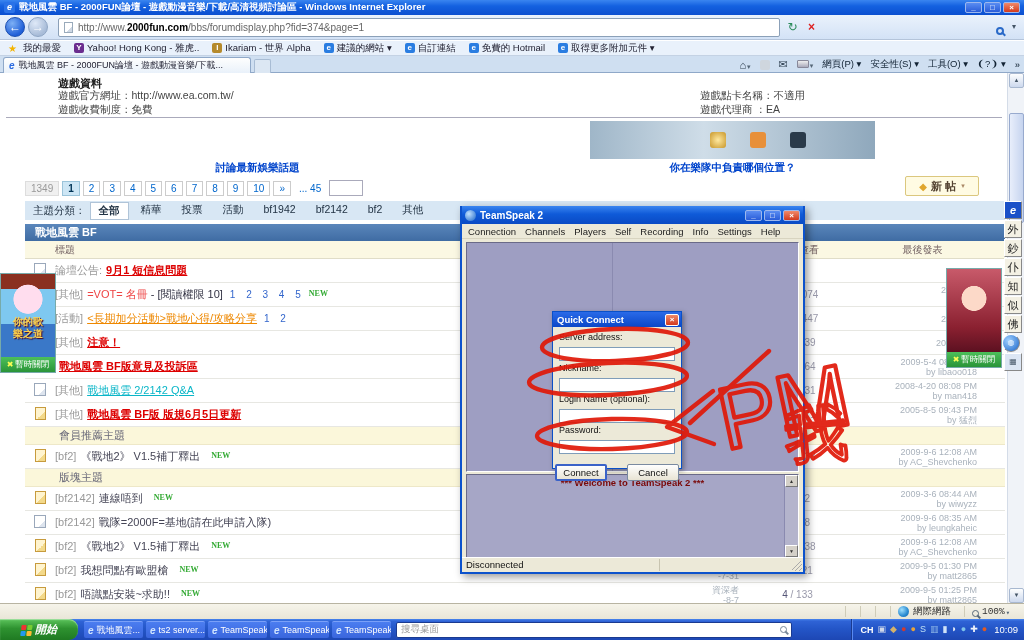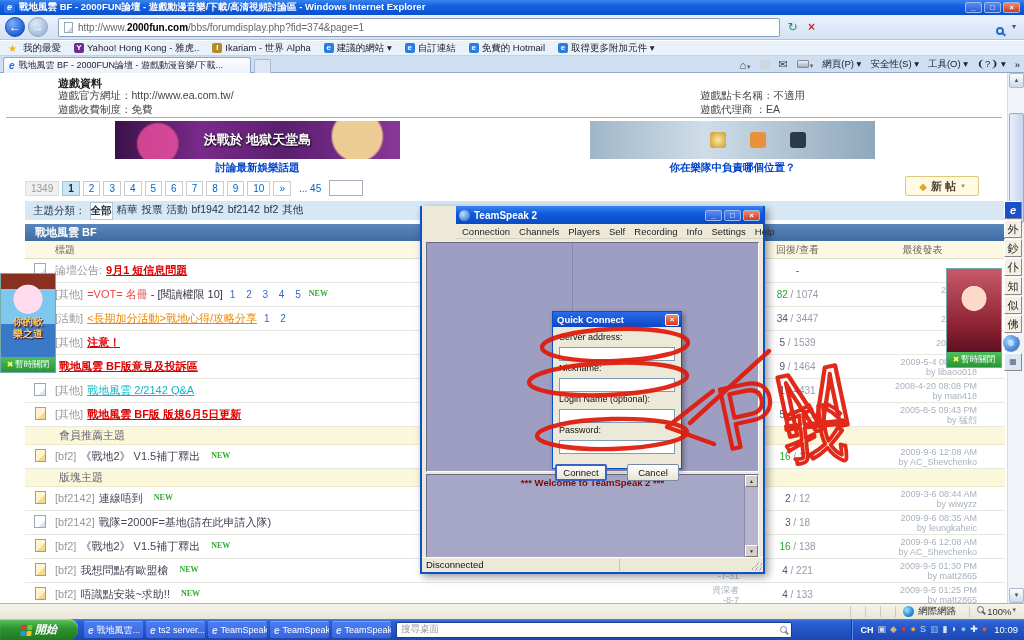--- a/index.html
+++ b/index.html
@@ -81,21 +81,21 @@
   .pg.cur{background:#cde6f5;border-color:#9bc4da;color:#035;font-weight:bold;}
   .pg.dots{border:none;background:none;}
   .pg-input{width:34px;height:16px;border:1px solid #aab;background:#fff;}
   .newpost{position:absolute;left:905px;top:103px;width:74px;height:20px;background:#fffbe3;border:1px solid #dbc77e;
     border-radius:2px;display:flex;align-items:center;justify-content:center;gap:4px;font-size:11px;font-weight:bold;color:#543;}
   .newpost .dia{color:#e0a62e;font-size:10px;}
   .newpost .drop{color:#a86;}
   
   .filterrow{position:absolute;left:25px;top:128px;width:980px;height:19px;background:#d8e7f4;
     display:flex;align-items:center;gap:4px;padding:0 8px;font-size:10.5px;color:#234;}
-  .ftab{padding:1px 0;color:#234;}
+  .ftab{padding:1px 8px;color:#234;}
   .ftab.on{background:#fff;border:1px solid #b0c4d8;font-weight:bold;}
   
   .boardbar{position:absolute;left:25px;top:151px;width:980px;height:17px;
     background:linear-gradient(#5a86bb,#3f6ca3);color:#fff;font-weight:bold;font-size:11px;line-height:17px;padding-left:10px;}
   .colhead{position:absolute;left:25px;top:168px;width:980px;height:18px;background:#fbf8e3;
     border-bottom:1px solid #e0ddc8;display:flex;align-items:center;font-size:10px;color:#766;}
   .colhead .ch-icon{width:30px;} .colhead .ch-title{flex:1;} .colhead .ch-author{width:140px;}
   .colhead .ch-counts{width:85px;text-align:center;} .colhead .ch-last{width:165px;text-align:center;}
   .topicrows{position:absolute;left:25px;top:186px;width:980px;}
   .trow{display:flex;align-items:center;height:24px;border-bottom:1px solid #e7e7e2;font-size:11px;}
@@ -141,22 +141,22 @@
   .sarrow.up{top:0;} .sarrow.dn{bottom:0;}
   .sthumb{position:absolute;left:1px;top:40px;width:15px;height:110px;background:linear-gradient(90deg,#e8eefb,#c6d4ef);border:1px solid #98aace;border-radius:2px;}
   
   .vtb{position:absolute;right:1px;top:128px;width:20px;display:flex;flex-direction:column;gap:1px;align-items:center;z-index:7;}
   .vtb .vt{width:18px;height:18px;background:#f4f1e4;border:1px solid;border-color:#fff #888 #888 #fff;
     font-size:11px;line-height:16px;text-align:center;color:#222;}
   .vtb .vt.e{background:#1a50c8;color:#fff;font-weight:bold;font-style:italic;}
   .vtb .vt.globe{background:radial-gradient(circle at 35% 35%,#9fd0ff,#1a64c8);color:#fff;font-size:8px;}
   .vtb .vt.kbd{background:#dce6f4;font-size:8px;color:#456;}
   
-  .ts{position:absolute;left:420px;top:206px;width:345px;height:368px;z-index:20;
-    border:2px solid #0c52cc;border-top:none;background:#ece9d8;box-shadow:3px 3px 8px rgba(0,0,0,.4);padding-left:34px;}
+  .ts{position:absolute;left:460px;top:206px;width:345px;height:368px;z-index:20;
+    border:2px solid #0c52cc;border-top:none;background:#ece9d8;box-shadow:3px 3px 8px rgba(0,0,0,.4);}
   .ts-title{height:18px;background:linear-gradient(180deg,#3a85f0,#0f5ad8 45%,#0a4ac4);display:flex;align-items:center;padding:0 3px;color:#fff;font-size:10px;font-weight:bold;}
   .ts-ico{width:11px;height:11px;border-radius:50%;background:radial-gradient(circle at 35% 35%,#bfe0ff,#1a64c8);margin-right:4px;flex:0 0 auto;}
   .ts-title .ttl{flex:1;}
   .ts-menu{height:15px;background:#ece9d8;display:flex;align-items:center;gap:9px;padding:0 6px;font-size:9.5px;color:#222;border-bottom:1px solid #d8d4c0;}
   .ts-tree{position:absolute;left:4px;right:4px;top:36px;height:230px;background:#9e9ec2;
     border:1px solid;border-color:#6a6a88 #fff #fff #6a6a88;}
   .ts-vline{position:absolute;left:145px;top:0;bottom:0;width:1px;background:#8a8ab0;}
   .ts-log{position:absolute;left:4px;right:4px;top:268px;height:84px;background:#a6a6c6;
     border:1px solid;border-color:#6a6a88 #fff #fff #6a6a88;}
   .ts-welcome{text-align:center;padding-top:2px;font-size:9.5px;font-weight:bold;color:#7a0a0a;}
@@ -185,21 +185,21 @@
   
   .anno{position:absolute;left:0;top:0;width:1024px;height:640px;z-index:50;pointer-events:none;}
   
   .ie-status{position:absolute;left:0;top:603px;right:0;height:16px;background:linear-gradient(#f6f4ea,#e9e6d8);
     border-top:1px solid #b8b4a2;display:flex;align-items:center;font-size:9.5px;color:#333;}
   .st-fill{flex:1;} .st-sep{width:1px;height:11px;background:#cfccb8;margin:0 7px;}
   .globe{width:11px;height:11px;border-radius:50%;background:radial-gradient(circle at 35% 35%,#9fe0ff,#2a8ad0 60%,#1565a8);margin-right:4px;}
   .st-zone{display:flex;align-items:center;padding-right:6px;font-family:Liberation Mono, monospace;}
   .zmag{display:inline-block;width:7px;height:7px;border:1.5px solid #567;border-radius:50%;position:relative;margin-right:3px;}
   .zmag::after{content:"";position:absolute;width:4px;height:1.5px;background:#567;transform:rotate(45deg);right:-3px;bottom:-1px;}
-  .st-zoom{display:flex;align-items:flex-start;padding-right:8px;}
+  .st-zoom{display:flex;align-items:flex-end;padding-right:14px;font-family:Liberation Mono, monospace;}
   
   .taskbar{position:absolute;left:0;top:619px;right:0;height:21px;
     background:linear-gradient(180deg,#4a86ee 0%,#2f63d6 10%,#2456c8 45%,#1d47b4 100%);display:flex;align-items:center;}
   .startbtn{width:78px;height:21px;border-radius:0 9px 9px 0;background:linear-gradient(180deg,#5cc45c,#2e9230 45%,#1f7a22);
     display:flex;align-items:center;justify-content:center;gap:4px;color:#fff;font-weight:bold;font-style:italic;font-size:11px;
     box-shadow:inset 0 1px 1px #9fe09f;flex:0 0 auto;}
   .xplogo{width:10px;height:10px;display:grid;grid-template-columns:5px 5px;grid-template-rows:5px 5px;gap:1px;transform:skewX(-8deg);}
   .xplogo i{border-radius:1px;}
   .xplogo i:nth-child(1){background:#e33;} .xplogo i:nth-child(2){background:#7c3;}
   .xplogo i:nth-child(3){background:#29e;} .xplogo i:nth-child(4){background:#fb3;}
@@ -317,23 +317,20 @@
       <span>遊戲收費制度：</span><span>免費</span>
     </div>
     <div class="ginfo" style="left:700px;top:16px;">
       <span>遊戲點卡名稱：</span><span>不適用</span>
     </div>
     <div class="ginfo" style="left:700px;top:30px;">
       <span>遊戲代理商 ：</span><span>EA</span>
     </div>
     <div class="pagehr"></div>
 
-    <div class="banner banner-l">
-      <div class="btxt">決戰於 地獄天堂島</div>
-    </div>
     <div class="banner banner-r">
       <span class="blogo" style="left:120px;background:radial-gradient(circle,#ffe9a0,#c8962a);"></span>
       <span class="blogo" style="left:160px;background:#e8903a;"></span>
       <span class="blogo" style="left:200px;background:#2a3a4a;"></span>
     </div>
     <div class="bcap bcap-r">你在樂隊中負責哪個位置？</div>
     <div class="bcap bcap-l">討論最新娛樂話題</div>
 
     <div class="pagrow">
       <span style="display:flex;gap:3px;align-items:center;">

